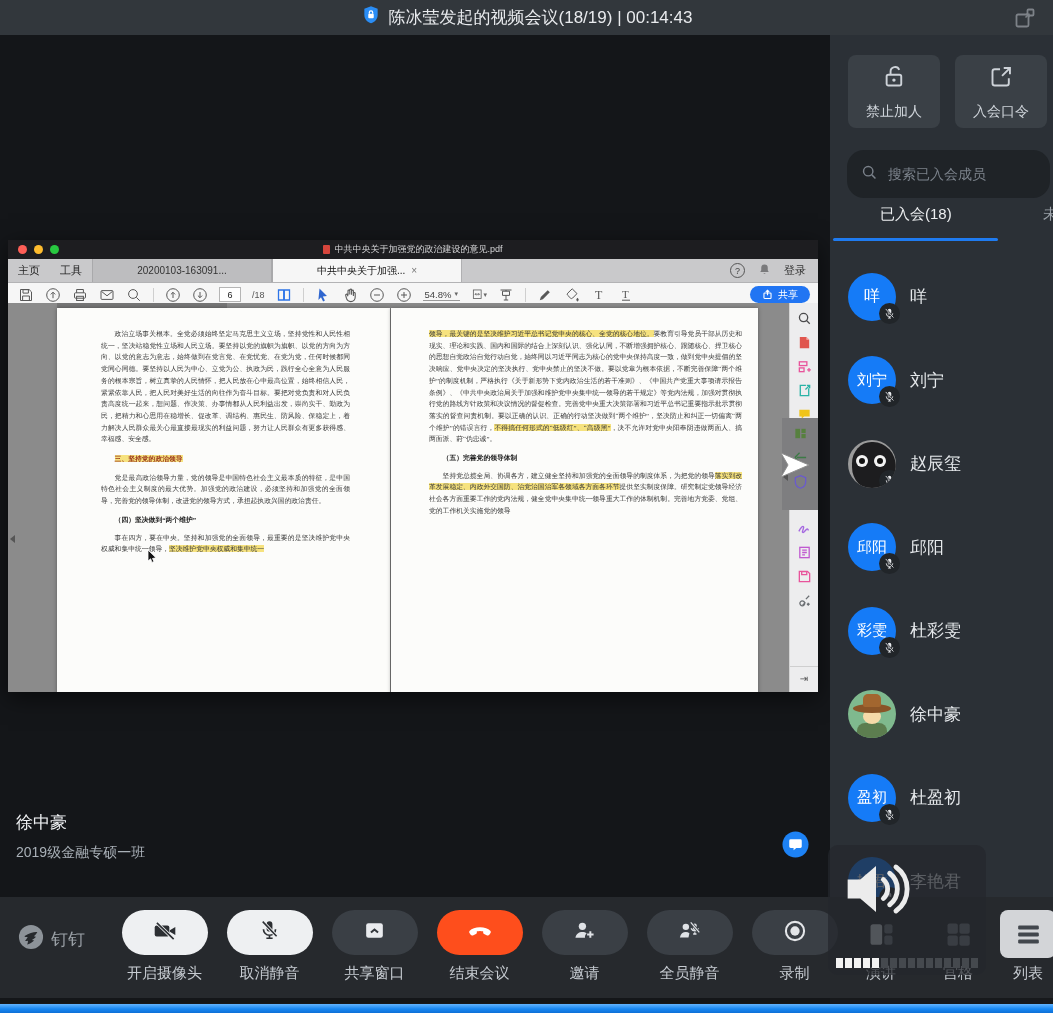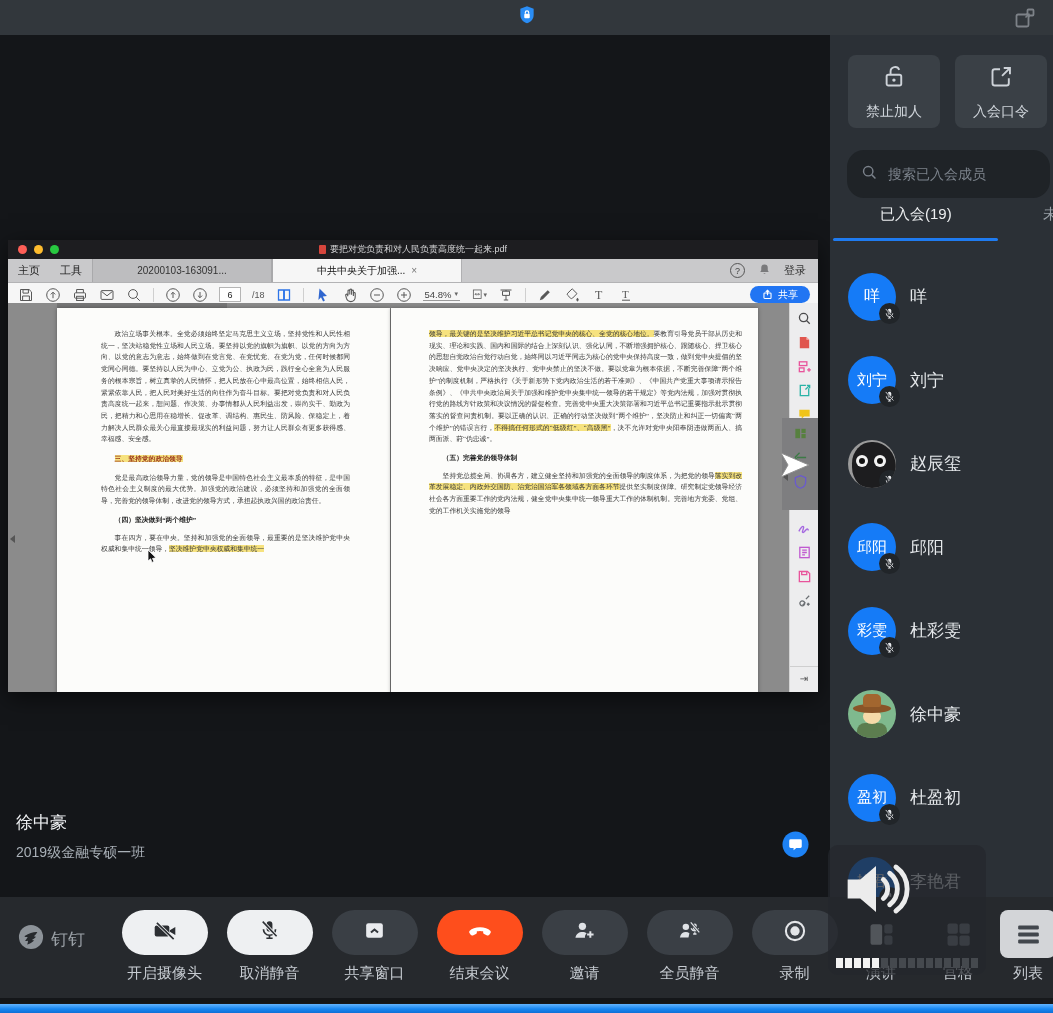--- a/index.html
+++ b/index.html
@@ -143,40 +143,41 @@
 <body>
 
 <div id="app">
 
   <div id="titlebar">
     <span><svg viewBox="0 0 24 24" width="20" height="20">
           <path d="M12 1.5 20 4.4v7.3c0 5-3.4 8.8-8 10.3-4.6-1.5-8-5.3-8-10.3V4.4z" fill="#2a8df5"></path>
           <rect x="8.7" y="10.4" width="6.6" height="5.4" rx="1.2" fill="#fff"></rect>
           <path d="M10 10.4V9a2 2 0 0 1 4 0v1.4" fill="none" stroke="#fff" stroke-width="1.5"></path>
         </svg></span>
+    <span>陈冰莹发起的视频会议(18/19) | 00:14:43</span>
     <span id="popout"><svg viewBox="0 0 24 24" width="24" height="24" fill="none" stroke="#8b9096" stroke-width="1.8">
           <rect x="3.5" y="8.5" width="12" height="12" rx="1.5"></rect>
           <path d="M9.5 4.5h11v11" opacity=".0"></path>
           <rect x="14.5" y="3.5" width="6" height="6" rx="1"></rect>
           <path d="m12.5 11.5 3-3M13 8.2h3v3" stroke-width="1.5"></path>
         </svg></span>
   </div>
 
   <div id="share-area">
 
     <div id="pdf">
       <div id="pdf-titlebar">
         <span class="tlights">
             <i class="tlight tl-r"></i>
             <i class="tlight tl-y"></i>
             <i class="tlight tl-g"></i>
           </span>
         <span id="pdf-title">
             <i class="mini-pdf"></i>
-            <span>要把对党负责和对人民负责高度统一起来.pdf</span>
+            <span>中共中央关于加强党的政治建设的意见.pdf</span>
           </span>
       </div>
       <div id="pdf-tabbar">
 
         <span class="menu-tab">主页</span>
           <span class="menu-tab">工具</span>
           <span class="file-tab">
             <span>20200103-163091...</span>
           </span>
           <span class="file-tab active">
@@ -449,21 +450,21 @@
         </div>
       </div>
     <div id="search-box">
       <span><svg viewBox="0 0 20 20" width="17" height="17" fill="none" stroke="#7b828b" stroke-width="1.7">
             <circle cx="8.5" cy="8.5" r="5.5"></circle>
             <path d="m12.8 12.8 4.2 4.2"></path>
           </svg></span>
       <input id="search-input" placeholder="搜索已入会成员" style="">
     </div>
     <div id="sidebar-tabs">
-        <span class="s-tab t0">已入会(19)</span>
+        <span class="s-tab t0">已入会(18)</span>
         <span id="tab-underline"></span>
         <span class="s-tab t1">未</span>
       </div>
     <div id="participants">
         <div class="p-row">
           <div class="avatar one" style="background: rgb(21, 123, 247);">
             <span class="av-txt">咩</span>
             <span class="mic-badge">
               <svg viewBox="0 0 20 20" width="13" height="13">
                 <rect x="7.3" y="2.6" width="5.4" height="9.2" rx="2.7" fill="#e8eaed"></rect>

